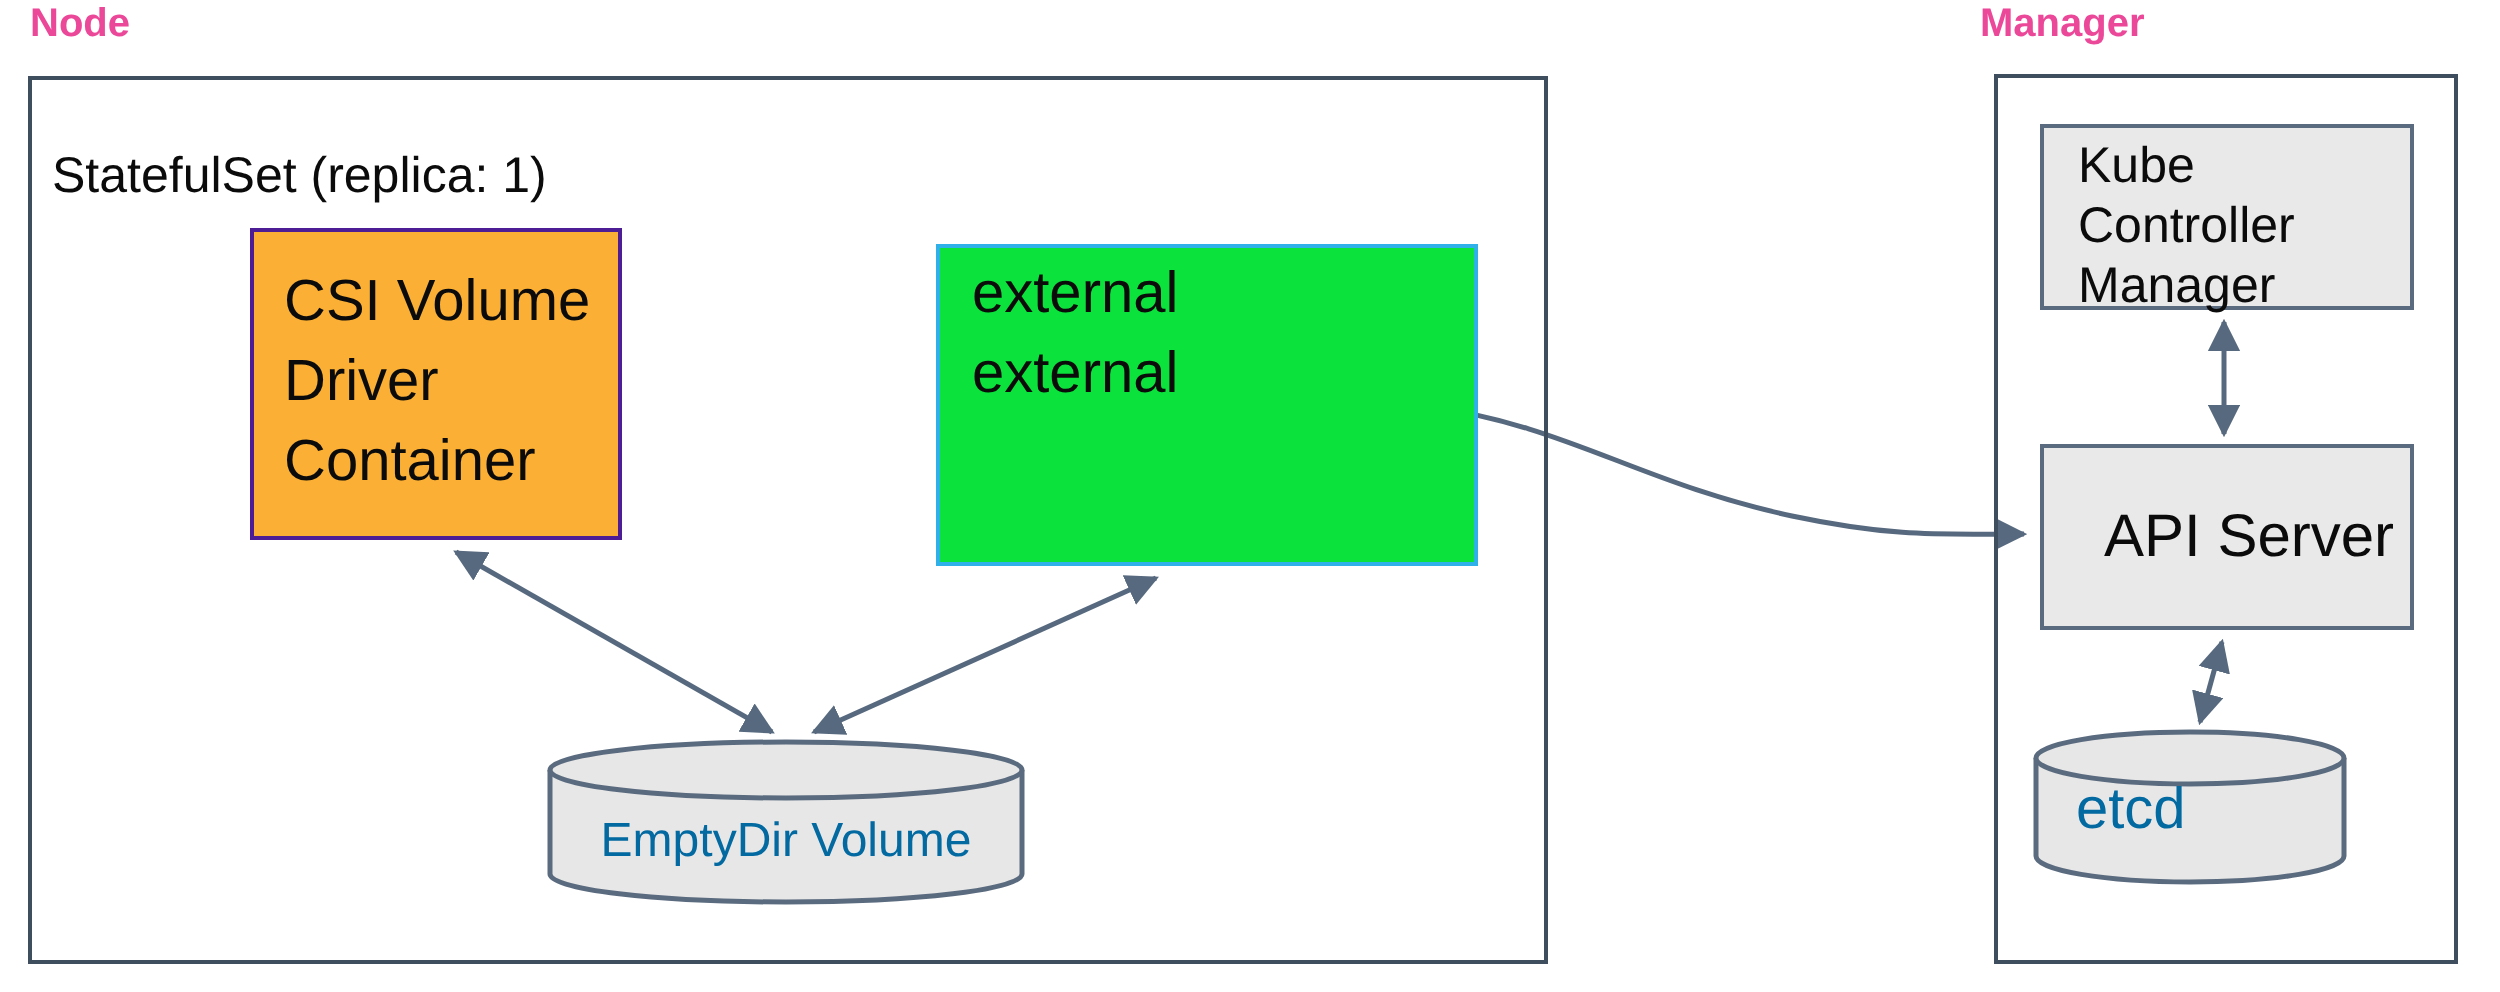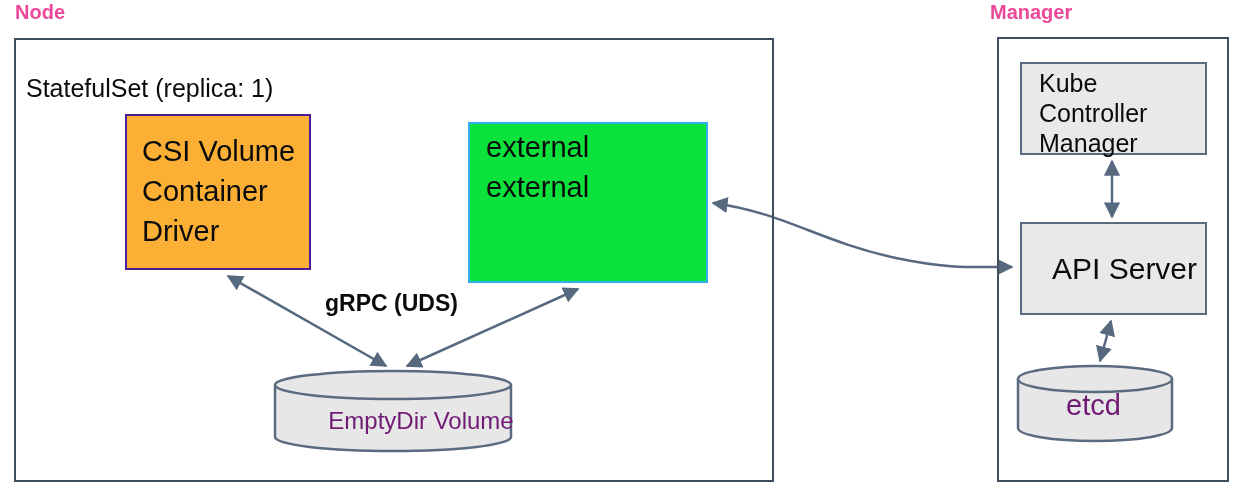--- a/index.html
+++ b/index.html
@@ -12,29 +12,29 @@
   .master-label{left:990px;top:1px;}
 
   .outer-box{position:absolute;border:2px solid #3f4e5e;background:transparent;box-sizing:border-box;}
   .node-box{left:14px;top:38px;width:760px;height:444px;}
   .master-box{left:997px;top:37px;width:232px;height:445px;}
 
   .statefulset-label{position:absolute;left:26px;top:62px;font-size:25px;color:#0b0b0b;margin-top:12px;}
 
   .shape-box{position:absolute;box-sizing:border-box;font-size:29px;line-height:40px;color:#0b0b0b;}
   .csi-box{left:125px;top:114px;width:186px;height:156px;background:#fbb035;border:2px solid #4c1d95;padding:15px 4px 0 15px;}
-  .sidecar-box{left:468px;top:122px;width:240px;height:161px;background:#0be33c;border:2px solid #2fb0e8;padding:3px 4px 0 16px;}
+  .sidecar-box{left:468px;top:122px;width:271px;height:161px;background:#0be33c;border:2px solid #2fb0e8;padding:3px 4px 0 16px;}
 
   .gray-box{position:absolute;box-sizing:border-box;background:#e9e9e9;border:2px solid #5b6b7f;color:#0b0b0b;}
   .kcm-box{left:1020px;top:62px;width:187px;height:93px;font-size:25px;line-height:30px;padding:4px 0 0 17px;}
   .api-box{left:1020px;top:222px;width:187px;height:93px;font-size:30px;display:flex;align-items:center;padding-left:30px;}
 
   .grpc-label{position:absolute;left:325px;top:290px;font-size:23px;font-weight:700;color:#0b0b0b;}
 
-  .cyl-label{position:absolute;color:#701a75;margin-left:28px;}
+  .cyl-label{position:absolute;color:#0369a1;}
   .emptydir-label{left:275px;top:407px;width:236px;text-align:center;font-size:24px;}
   .etcd-label{left:1038px;top:389px;font-size:29px;}
 </style>
 </head>
 <body>
 
 <div class="canvas">
 
   <svg class="overlay" viewBox="0 0 1250 496">
     <defs>
@@ -62,30 +62,29 @@
       <ellipse cx="1095" cy="379" rx="77" ry="13" fill="#e7e7e7" stroke="#5b6b7f" stroke-width="2.5"></ellipse>
     </g>
   </svg>
 
   <div class="group-label node-label">Node</div>
   <div class="outer-box node-box"></div>
   <div class="statefulset-label">StatefulSet (replica: 1)</div>
 
   <div class="shape-box csi-box">
     <div>CSI Volume</div>
+    <div>Driver</div>
     <div>Container</div>
-    <div>Driver</div>
   </div>
 
   <div class="shape-box sidecar-box">
     <div>external</div>
     <div>external</div>
   </div>
 
-  <div class="grpc-label">gRPC (UDS)</div>
   <div class="cyl-label emptydir-label">EmptyDir Volume</div>
 
   <div class="group-label master-label">Manager</div>
   <div class="outer-box master-box"></div>
 
   <div class="gray-box api-box">
     <span>API Server</span>
   </div>
 
   <div class="gray-box kcm-box">

